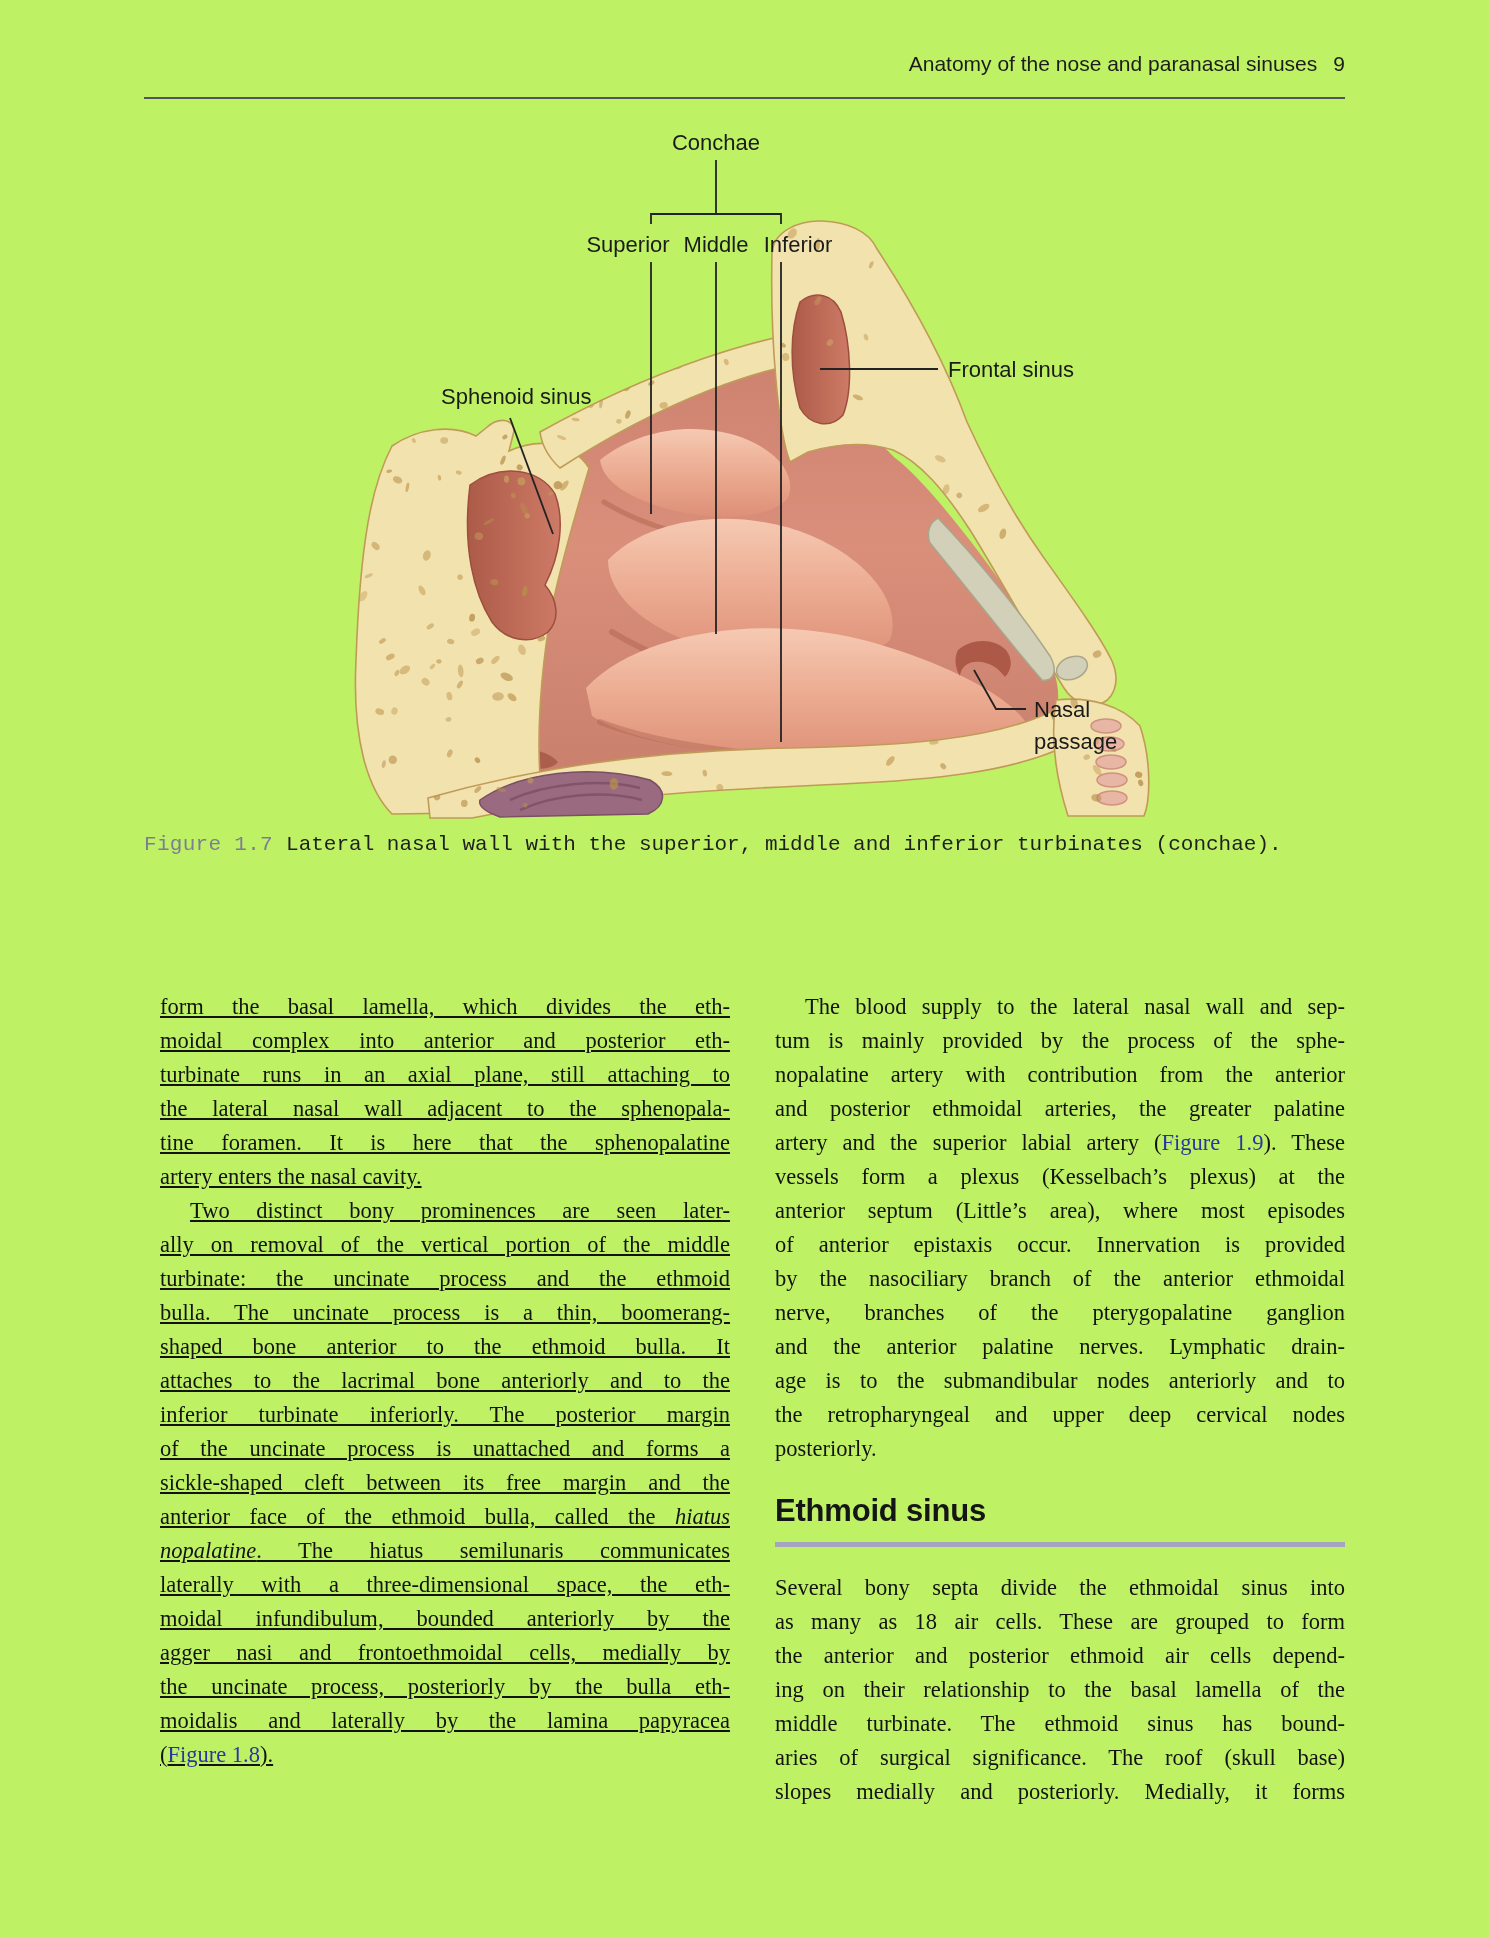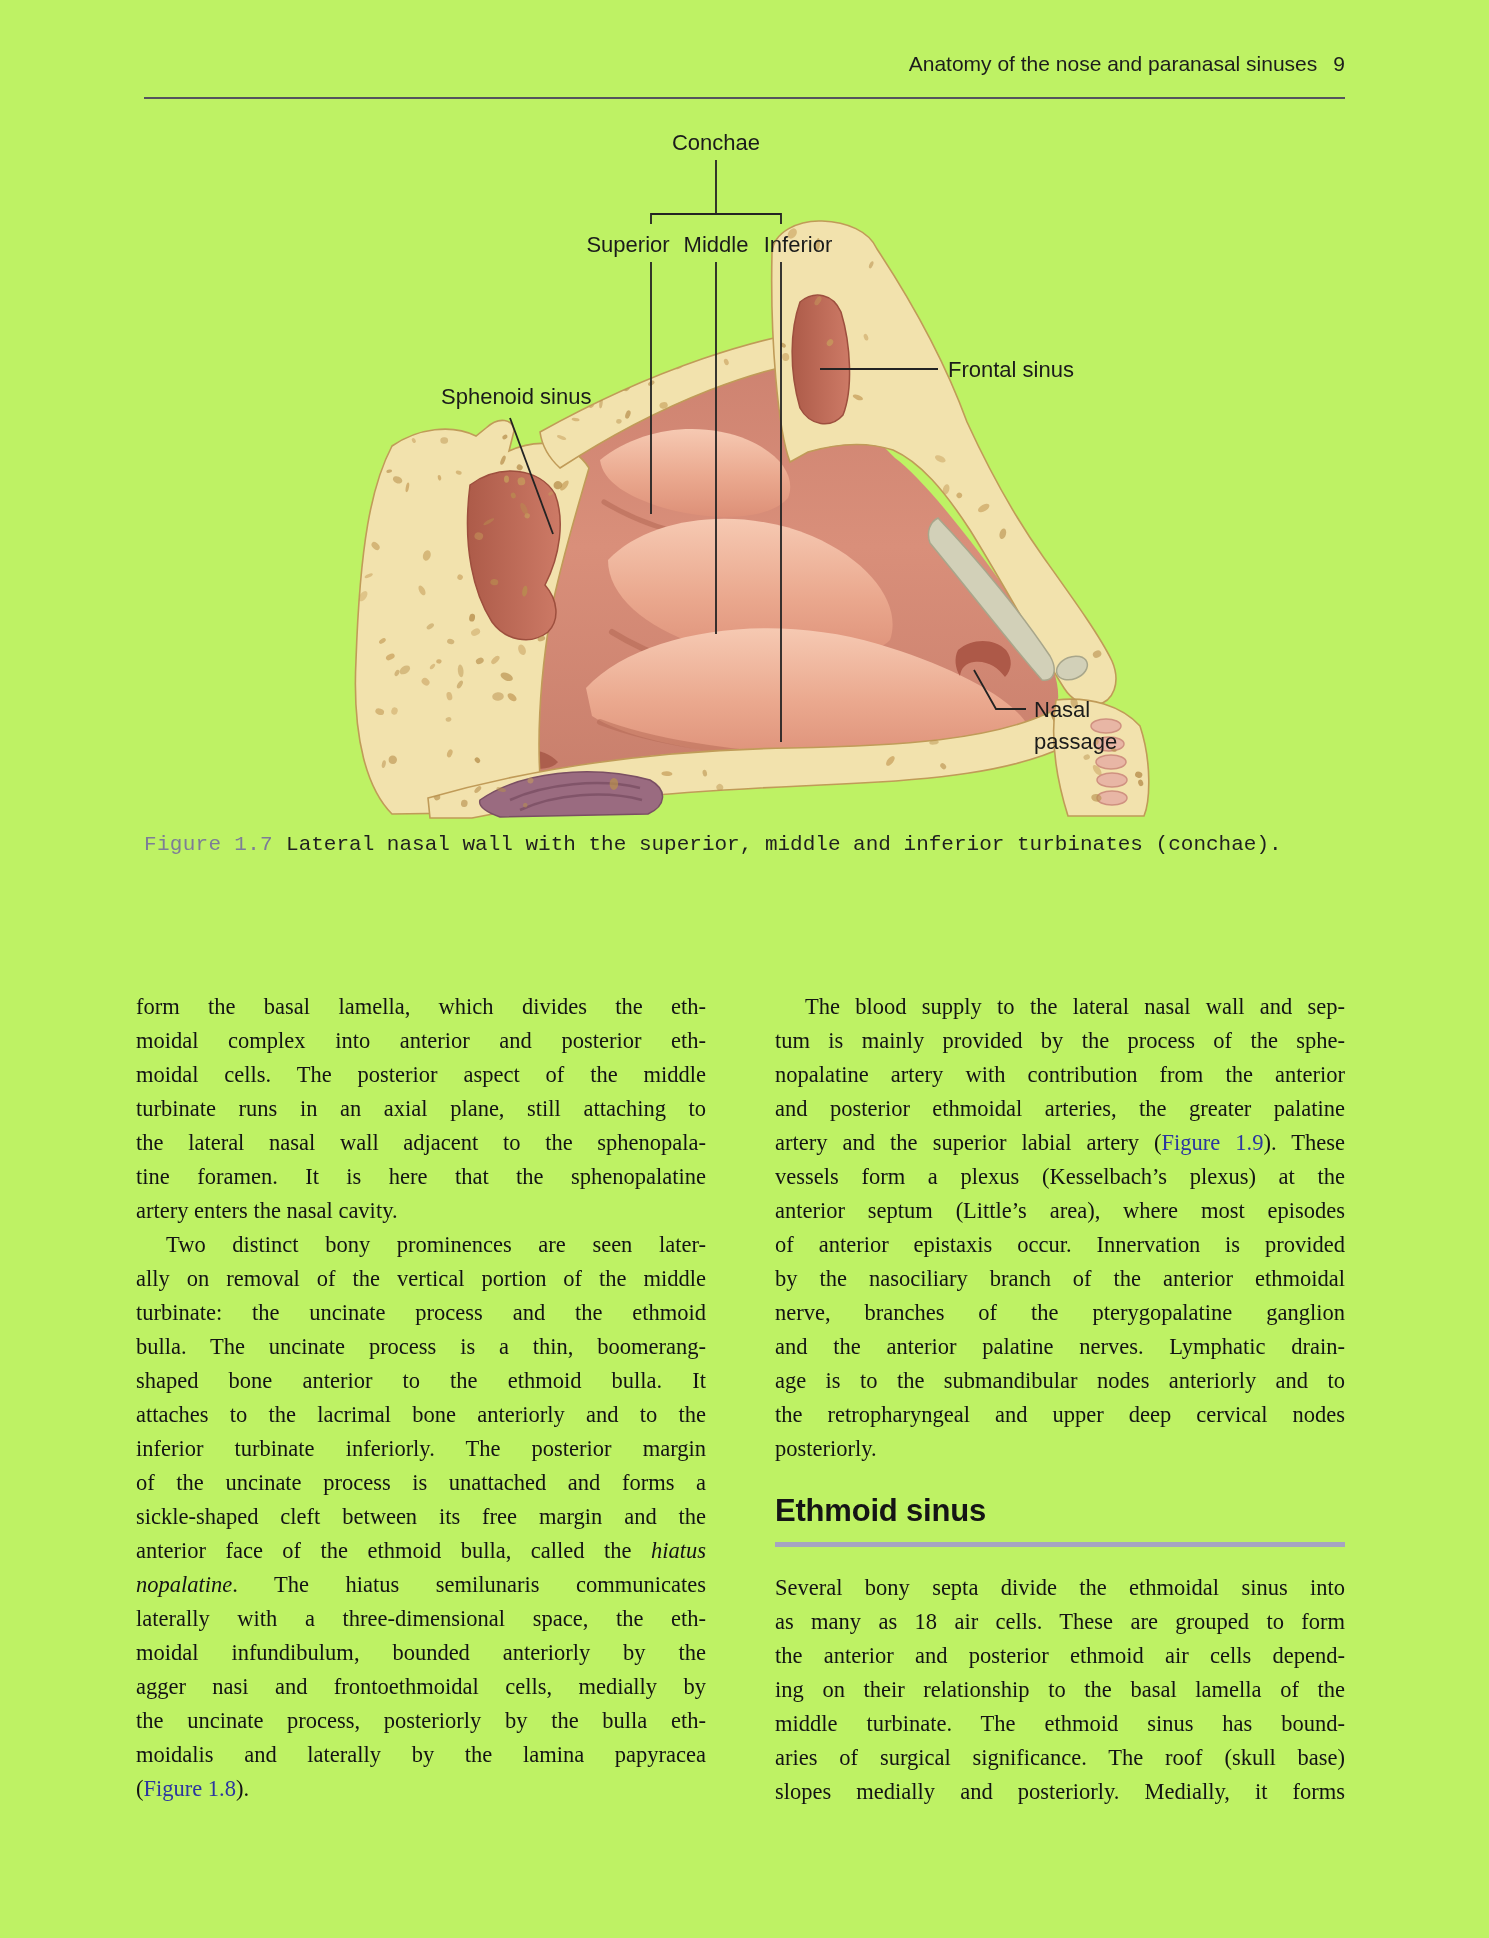--- a/index.html
+++ b/index.html
@@ -30,21 +30,21 @@
 
   
   #caption{
     position:absolute;left:144px;top:833px;width:1201px;
     font-family:Liberation Mono, monospace;font-size:21px;color:#1f1f1f;
   }
   #caption .cap-label{color:var(--cap);margin-right:13px;letter-spacing:.3px;}
 
   
   .col{position:absolute;top:990px;width:570px;font-size:22.5px;line-height:34px;}
-  #col-left{left:136px;}
+  #col-left{left:160px;text-decoration:underline;}
   #col-right{left:775px;}
   .ln{height:34px;overflow:hidden;text-align:justify;text-align-last:justify;}
   .ln.last{text-align-last:left;}
   .ln.ind{text-indent:30px;}
   .it{font-style:italic;}
   .lnk{color:var(--link);cursor:pointer;}
 
   #sec-heading{
     margin-top:28px;height:38px;
     font-family:"Liberation Sans", sans-serif;font-size:31px;font-weight:600;
@@ -385,21 +385,20 @@
     </svg>
   </div>
 
   <div id="caption">
     <span class="cap-label">Figure 1.7</span><span>Lateral nasal wall with the superior, middle and inferior turbinates (conchae).</span>
   </div>
 
   <div class="col" id="col-left">
     <div class="ln j">form the basal lamella, which divides the eth-</div>
     <div class="ln">moidal complex into anterior and posterior eth-</div>
-    <div class="ln">moidal cells. The posterior aspect of the middle</div>
     <div class="ln">turbinate runs in an axial plane, still attaching to</div>
     <div class="ln">the lateral nasal wall adjacent to the sphenopala-</div>
     <div class="ln">tine foramen. It is here that the sphenopalatine</div>
     <div class="ln last">artery enters the nasal cavity.</div>
 
     <div class="ln ind">Two distinct bony prominences are seen later-</div>
     <div class="ln">ally on removal of the vertical portion of the middle</div>
     <div class="ln">turbinate: the uncinate process and the ethmoid</div>
     <div class="ln">bulla. The uncinate process is a thin, boomerang-</div>
     <div class="ln">shaped bone anterior to the ethmoid bulla. It</div>

